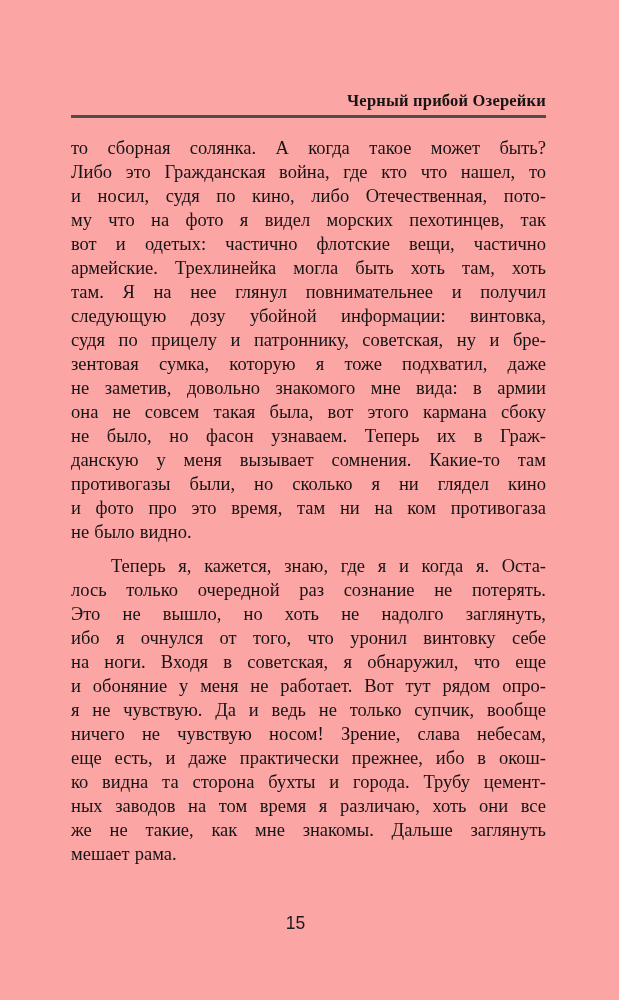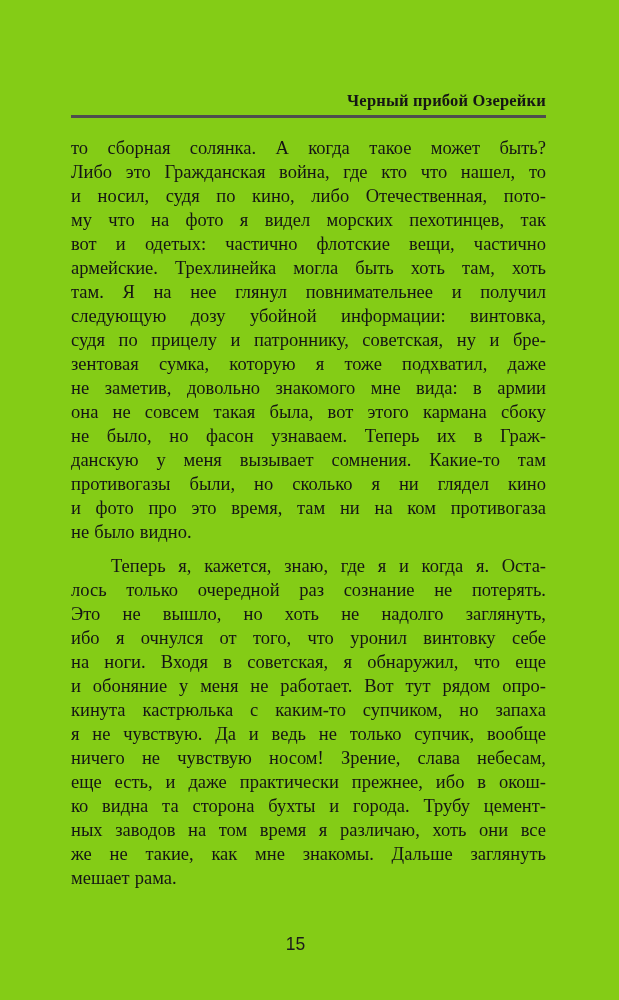--- a/index.html
+++ b/index.html
@@ -54,32 +54,32 @@
     text-align-last: left;
   }
   .line.indent {
     text-indent: 40px;
     margin-top: 10px;
   }
   .page-number {
     position: absolute;
     left: 71px;
     right: 73px;
-    top: 934px;
+    top: 913px;
     text-align: center;
     transform: translateX(-13px);
     font-family: "Liberation Sans", "DejaVu Sans", sans-serif;
     font-size: 17.5px;
     color: #1b1b1b;
   }
 </style>
 </head>
 <body>
 
-<div class="page" style="background: #84cc16; color: rgb(21, 21, 21);">
+<div class="page" style="background: #fca5a5; color: rgb(21, 21, 21);">
   <div class="running-head">Черный прибой Озерейки</div>
   <div class="head-rule" style="background: rgb(78, 78, 78);"></div>
   <div class="body-text">
       <div class="paragraph">
         <div class="line">то сборная солянка. А когда такое может быть?</div>
         <div class="line">Либо это Гражданская война, где кто что нашел, то</div>
         <div class="line">и носил, судя по кино, либо Отечественная, пото-</div>
         <div class="line">му что на фото я видел морских пехотинцев, так</div>
         <div class="line">вот и одетых: частично флотские вещи, частично</div>
         <div class="line">армейские. Трехлинейка могла быть хоть там, хоть</div>
@@ -95,21 +95,20 @@
         <div class="line">и фото про это время, там ни на ком противогаза</div>
         <div class="line last">не было видно.</div>
       </div>
       <div class="paragraph">
         <div class="line indent">Теперь я, кажется, знаю, где я и когда я. Оста-</div>
         <div class="line">лось только очередной раз сознание не потерять.</div>
         <div class="line">Это не вышло, но хоть не надолго заглянуть,</div>
         <div class="line">ибо я очнулся от того, что уронил винтовку себе</div>
         <div class="line">на ноги. Входя в советская, я обнаружил, что еще</div>
         <div class="line">и обоняние у меня не работает. Вот тут рядом опро-</div>
-        <div class="line">кинута кастрюлька с каким-то супчиком, но запаха</div>
         <div class="line">я не чувствую. Да и ведь не только супчик, вообще</div>
         <div class="line">ничего не чувствую носом! Зрение, слава небесам,</div>
         <div class="line">еще есть, и даже практически прежнее, ибо в окош-</div>
         <div class="line">ко видна та сторона бухты и города. Трубу цемент-</div>
         <div class="line">ных заводов на том время я различаю, хоть они все</div>
         <div class="line">же не такие, как мне знакомы. Дальше заглянуть</div>
         <div class="line last">мешает рама.</div>
       </div>
     </div>
   <div class="page-number">15</div>

